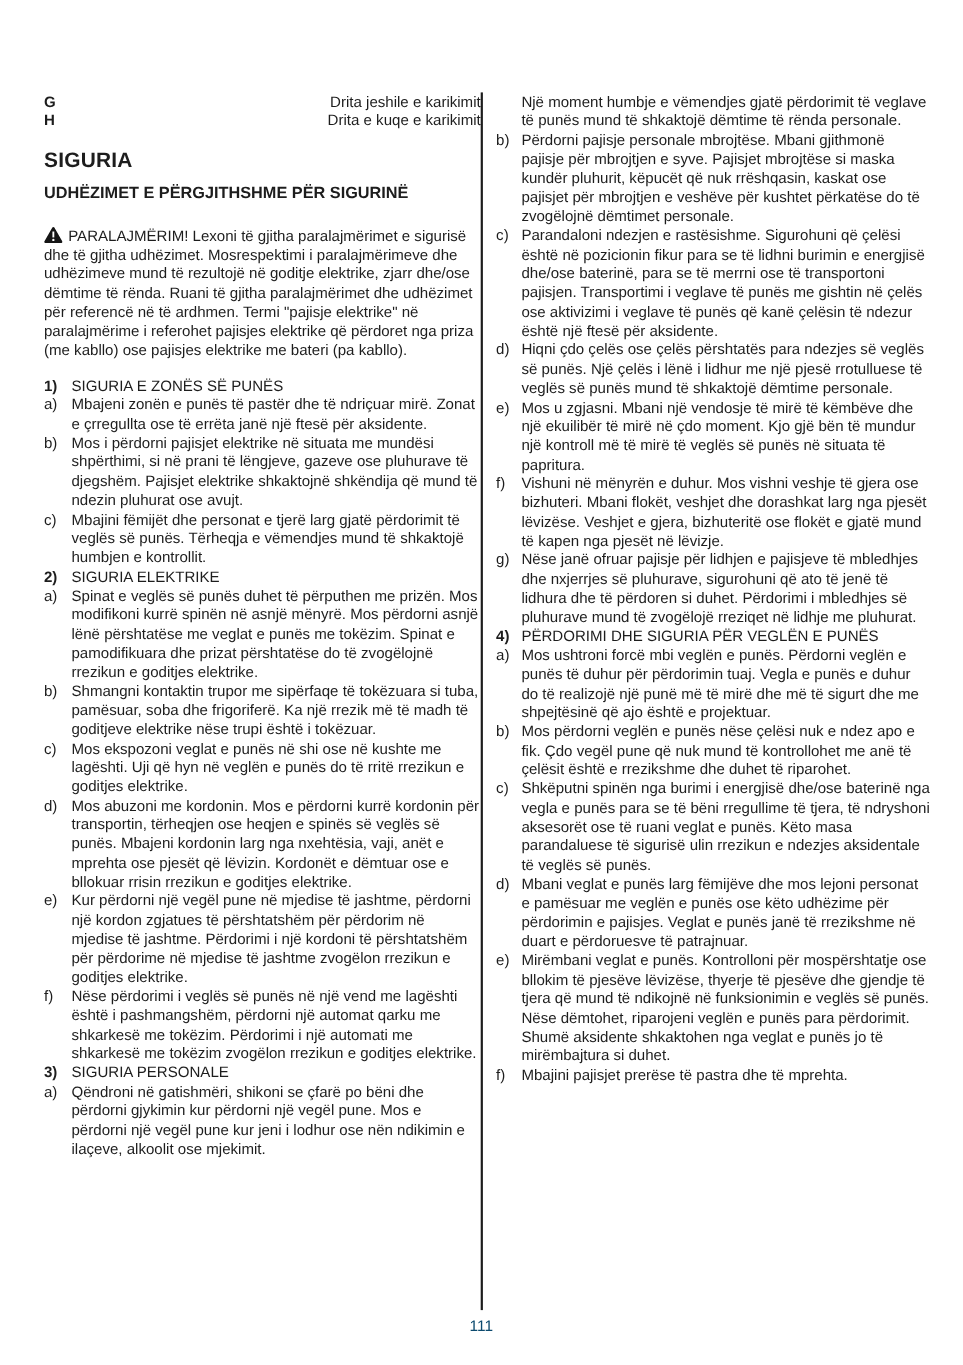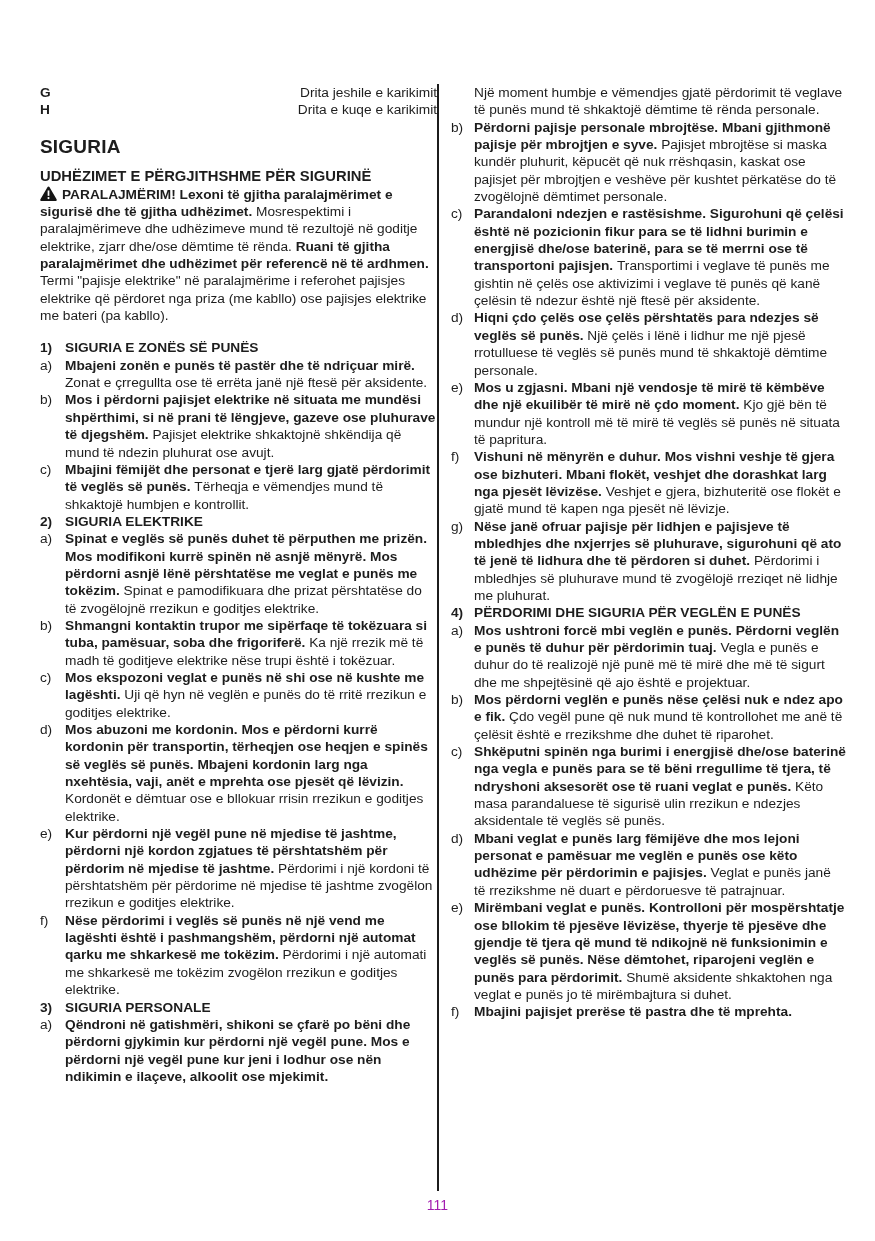--- a/index.html
+++ b/index.html
@@ -19,41 +19,41 @@
     top: 84px;
     left: 40px;
     display: flex;
     align-items: flex-start;
   }
   .col-left  { width: 397px; }
   .divider   { width: 2px; background: #1c1c1c; height: 1107px; margin-left: 0px; }
   .col-right { width: 395px; margin-left: 12px; }
 
   .doc { font-size: 13.7px; line-height: 17.35px; }
-  .bold { font-weight: bold; }
+  .bold { font-weight: normal; }
 
   
   .legend-row { display: flex; }
   .legend-key { flex: 0 0 33px; font-weight: bold; }
   .legend-text { flex: 1; text-align: right; }
 
   h1.title {
     margin: 13px 0 6px 0;
     font-size: 19px;
     line-height: 29px;
     font-weight: bold;
     letter-spacing: 0.2px;
   }
   h2.subtitle {
     margin: 3px 0 0 0;
     font-size: 14.8px;
     line-height: 19px;
     font-weight: bold;
   }
-  .warning { }
+  .warning { margin-top: 20px; }
   .warn-icon {
     display: inline-block;
     width: 17px; height: 15px;
     margin-right: 5px;
     vertical-align: -2px;
   }
 
   
   .block { display: flex; }
   .block.gap-before { margin-top: 15px; }
@@ -61,21 +61,21 @@
   .col-right .block .marker { flex: 0 0 23px; }
   .block .body { flex: 1; }
   .block.heading .marker, .block.heading .body { font-weight: bold; }
 
   .page-number {
     position: absolute;
     left: 0; right: 0;
     top: 1197px;
     text-align: center;
     font-size: 14px;
-    color: #a21caf;
+    color: #0c4a6e;
   }
 </style>
 </head>
 <body>
 
 <div class="page">
   <div class="content">
 
     <div class="col-left doc">
       <div id="legend">

